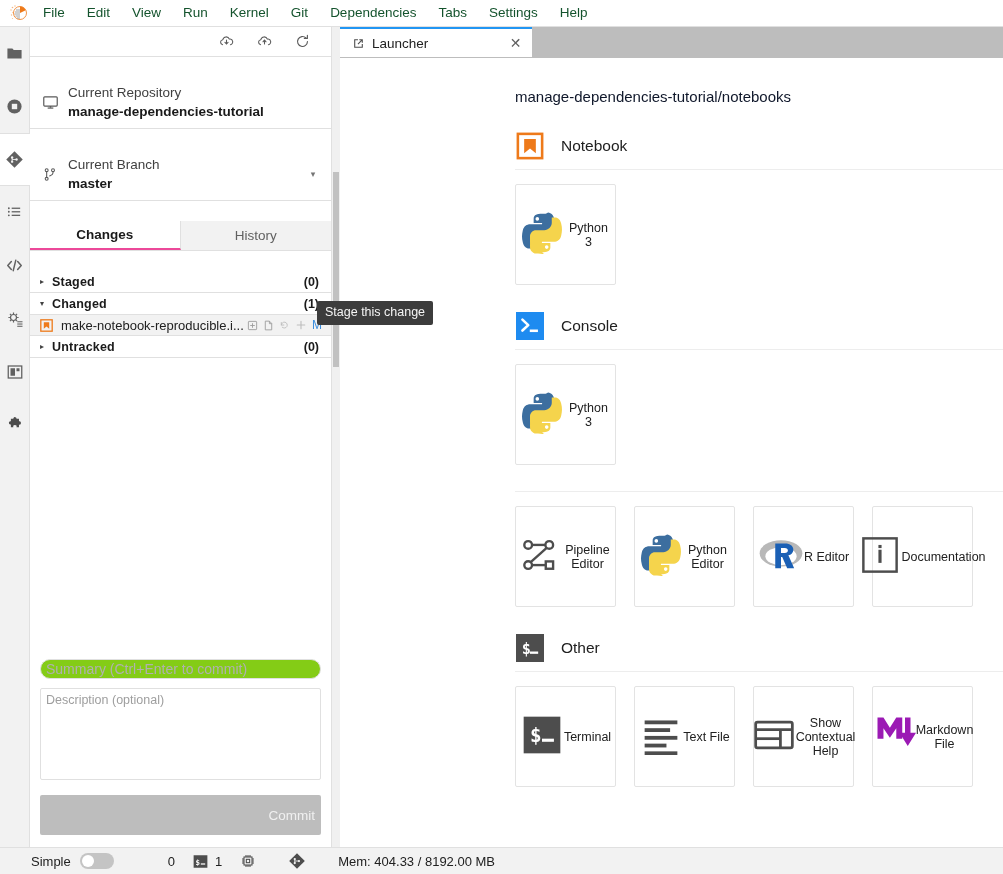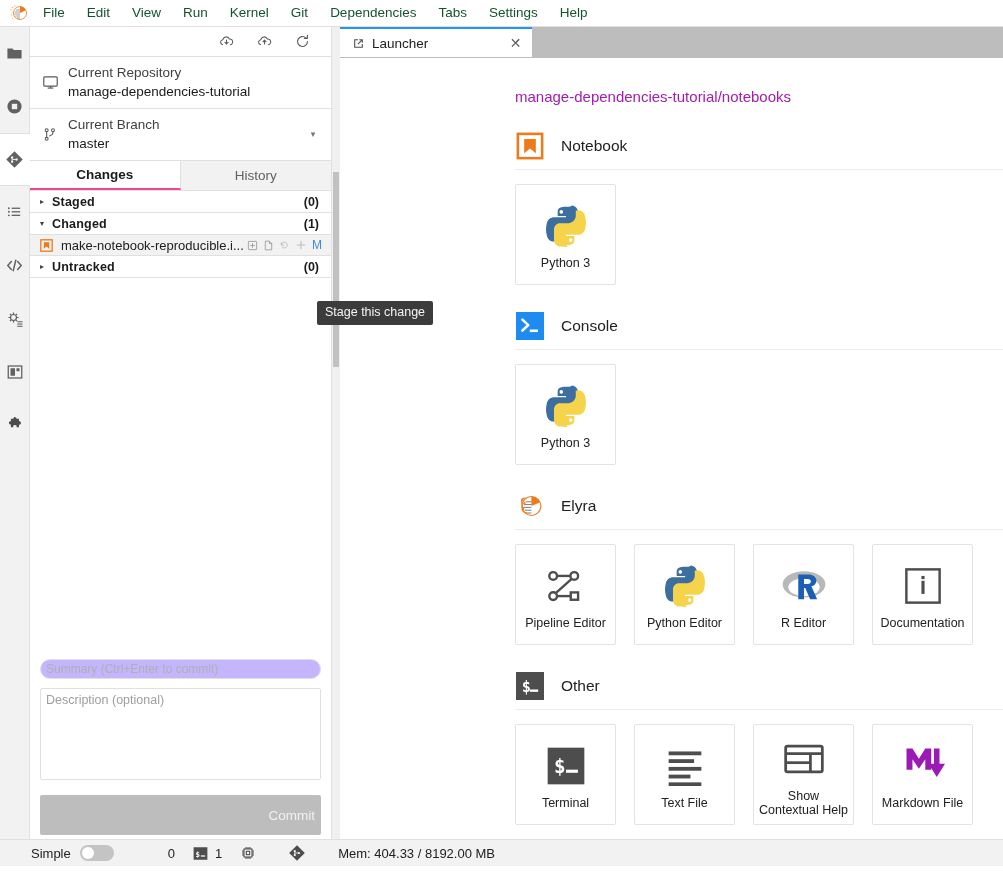--- a/index.html
+++ b/index.html
@@ -37,37 +37,37 @@
     width: 30px; height: 53px; display: flex; align-items: center; justify-content: center;
     cursor: pointer; position: relative;
   }
   .act-btn.active { background: #ffffff; border-top: 1px solid #e0e0e0; border-bottom: 1px solid #e0e0e0; }
   .act-btn svg { display: block; }
 
   
   #gitpanel {
     position: absolute; left: 30px; top: 27px; width: 302px; height: 820px;
     background: #ffffff; display: flex; flex-direction: column;
-    border-right: 1px solid #e0e0e0; overflow: hidden;
+    border-right: 1px solid #e0e0e0; overflow: hidden; gap: 20px;
   }
   #git-toolbar {
     height: 30px; min-height:30px; display: flex; align-items: center; justify-content: flex-end;
     padding-right: 10px; background: #ffffff; border-bottom: 1px solid #e0e0e0;
   }
   .tool-icon { width: 38px; height: 28px; display:flex; align-items:center; justify-content:center; cursor: pointer; }
 
   .git-select-row {
     display: flex; align-items: center; padding: 6px 10px 7px 12px;
     border-bottom: 1px solid #e0e0e0; min-height: 46px;
     cursor: pointer; background: #ffffff;
   }
   .git-select-icon { width: 26px; flex: 0 0 26px; display:flex; align-items:center; justify-content:flex-start; }
   .git-select-text { flex: 1 1 auto; min-width: 0; }
   .git-select-label { font-size: 13.5px; color: #414141; line-height: 19px; }
-  .git-select-value { font-size: 13.5px; color: #1a1a1a; font-weight: normal; line-height: 19px;
+  .git-select-value { font-size: 13.5px; color: #1a1a1a; font-weight: bold; line-height: 19px;
     white-space: nowrap; overflow: hidden; text-overflow: ellipsis; }
   .git-caret { flex: 0 0 16px; color: #757575; font-size: 9px; text-align:center; }
 
   #git-tabs { display: flex; height: 30px; min-height:30px; border-bottom: 1px solid #e0e0e0; }
   .git-tab {
     flex: 1 1 50%; display: flex; align-items: center; justify-content: center;
     font-size: 13.5px; cursor: pointer; background: #f2f2f2; color: #616161;
     border-right: 1px solid #e0e0e0;
   }
   .git-tab:last-child { border-right: none; }
@@ -90,23 +90,23 @@
   .file-type-icon { flex: 0 0 18px; display:flex; align-items:center; }
   .file-name { flex: 1 1 auto; font-size: 13px; color: #212121;
     white-space: nowrap; overflow: hidden; text-overflow: ellipsis; padding-left: 3px; }
   .file-actions { flex: 0 0 auto; display: flex; align-items: center; gap: 1px; }
   .file-act { width: 15px; height: 16px; display:flex; align-items:center; justify-content:center; cursor:pointer; }
   .file-status { width: 16px; text-align: center; font-size: 12px; color: #3a8dde; font-weight: 500; }
 
   
   #commit-box { padding: 8px 10px 12px 10px; background: #ffffff; }
   #summary-input {
-    width: 100%; height: 20px; font-size: 12px; font-family: "Liberation Sans", sans-serif;
+    width: 100%; height: 20px; font-size: 14px; font-family: "Liberation Sans", sans-serif;
     padding: 2px 5px; border: 1px solid #e0e0e0; border-radius: 10px; color: #212121;
-    background: #c4b5fd; outline: none;
+    background: #84cc16; outline: none;
   }
   #summary-input::placeholder { color: #b0b0b0; }
   #desc-input {
     width: 100%; height: 92px; margin-top: 9px; resize: none;
     font-size: 12.5px; font-family: "Liberation Sans", sans-serif; padding: 4px 5px;
     border: 1px solid #e0e0e0; border-radius: 2px; color: #212121; background: #ffffff; outline: none;
   }
   #desc-input::placeholder { color: #9e9e9e; }
   #commit-button {
     width: 100%; height: 40px; margin-top: 11px; border: none; border-radius: 2px;
@@ -141,39 +141,39 @@
   .dock-tab .tab-icon { margin-right: 7px; display: flex; align-items: center; }
   .dock-tab .tab-label { flex: 1 1 auto; font-size: 13.5px; color: #212121; }
   .dock-tab .tab-close { width: 17px; height: 17px; display:flex; align-items:center; justify-content:center;
     color: #616161; font-size: 14px; cursor: pointer; }
 
   #launcher {
     height: 789px; background: #ffffff; padding: 0 0 0 0;
     overflow: hidden; position: relative;
   }
   #launcher-inner { padding: 30px 0 0 175px; }
-  #launcher-cwd { font-size: 15px; color: #a21caf; margin-bottom: 26px; }
+  #launcher-cwd { font-size: 15px; color: #0f172a; margin-bottom: 26px; }
 
   .section-head { display: flex; align-items: center; margin-bottom: 8px; }
   .section-head .sec-ic { width: 30px; height: 30px; margin-right: 16px; display:flex; align-items:center; justify-content:center; }
   .section-head .sec-name { font-size: 15.5px; color: #212121; }
   .section-rule { height: 1px; background: #ededed; width: 645px; margin-bottom: 14px; }
 
   .card-row { display: flex; gap: 18px; margin-bottom: 26px; }
   .launch-card {
     width: 101px; height: 101px; background: #ffffff; border: 1px solid #e3e3e3;
-    border-radius: 2px; display: flex; flex-direction: column;
+    border-radius: 2px; display: flex; flex-direction: row;
     align-items: center; justify-content: center; cursor: pointer; padding: 6px 3px;
   }
   .launch-card .card-ic { height: 52px; display:flex; align-items:center; justify-content:center; margin-bottom: 4px;}
   .launch-card .card-label { font-size: 12.5px; color: #212121; text-align: center; line-height: 14px; }
 
   
   #statusbar {
-    position: absolute; left: 0; bottom: 8px; width: 1003px; height: 27px;
+    position: absolute; left: 0; bottom: 0; width: 1003px; height: 27px;
     background: #f2f2f2; border-top: 1px solid #e0e0e0;
     display: flex; align-items: center; padding-left: 22px; gap: 0;
   }
   .sb-item { display: flex; align-items: center; font-size: 13px; color: #212121; cursor: pointer; }
   .sb-item.pad { padding: 0 9px; }
   #simple-toggle {
     width: 34px; height: 16px; border-radius: 9px; background: #c4c4c4;
     position: relative; margin-left: 9px; cursor: pointer;
   }
   #simple-toggle .knob {
@@ -494,42 +494,20 @@
             <span class="card-ic">
               <svg width="46" height="46" viewBox="0 0 48 48">
                 <path d="M23.8 4c-4.6 0-8.5 1-8.5 5v4.6h8.8v1.2H11.7c-3.6 0-6.7 2.1-7.7 6.3-1.1 4.8-1.2 7.8 0 12.8 .9 3.7 3 6.3 6.6 6.3h3.2v-5.6c0-4.1 3.6-7.7 7.8-7.7h8.7c3.4 0 6.2-2.8 6.2-6.3V9c0-3.4-2.9-5.9-6.2-6.5C28.3 4.2 26 4 23.8 4Zm-4.7 3.4a1.9 1.9 0 1 1 0 3.8 1.9 1.9 0 0 1 0-3.8Z" fill="#3c6e9f"></path>
                 <path d="M24.2 44c4.6 0 8.5-1 8.5-5v-4.6h-8.8v-1.2h12.4c3.6 0 6.7-2.1 7.7-6.3 1.1-4.8 1.2-7.8 0-12.8-.9-3.7-3-6.3-6.6-6.3h-3.2v5.6c0 4.1-3.6 7.7-7.8 7.7h-8.7c-3.4 0-6.2 2.8-6.2 6.3V39c0 3.4 2.9 5.9 6.2 6.5 3.8.3 6.1.5 8.3.5Zm4.7-3.4a1.9 1.9 0 1 1 0-3.8 1.9 1.9 0 0 1 0 3.8Z" fill="#f5d44c"></path>
               </svg>
             </span>
             <span class="card-label">Python 3</span>
           </div>
         </div>
 
-        <div class="section-head">
-          <span class="sec-ic">
-            <svg width="28" height="28" viewBox="0 0 40 40">
-              <circle cx="22" cy="20" r="13.5" fill="#ffffff" stroke="#ee7a1a" stroke-width="1.6"></circle>
-              <path d="M22 20 L22 6.5 A13.5 13.5 0 0 1 34 15 Z" fill="#ee7a1a"></path>
-              <g stroke="#555" stroke-width="1.1">
-                <line x1="14" y1="14" x2="22" y2="14"></line>
-                  <line x1="11.5" y1="18" x2="22" y2="18"></line>
-                <line x1="10.5" y1="22" x2="22" y2="22"></line>
-                  <line x1="12.5" y1="26" x2="22" y2="26"></line>
-                <line x1="16" y1="30" x2="22" y2="30"></line>
-              </g>
-              <g fill="none" stroke="#ee7a1a" stroke-width="1.5">
-                <path d="M14 8.5c-3.5 0-6 2.5-6 5.5s1 5 1 7.5-1 4 1 6 4 2 6 2"></path>
-                <circle cx="9" cy="11" r="1"></circle>
-                  <circle cx="12" cy="16" r="1"></circle>
-                  <circle cx="10" cy="24" r="1"></circle>
-              </g>
-            </svg>
-          </span>
-          <span class="sec-name">Elyra</span>
-        </div>
         <div class="section-rule"></div>
         <div class="card-row">
           <div class="launch-card">
             <span class="card-ic">
               <svg width="44" height="44" viewBox="0 0 48 48">
                 <g fill="none" stroke="#4d4d4d" stroke-width="2.6">
                   <circle cx="10" cy="13" r="4.2"></circle>
                   <circle cx="33" cy="13" r="4.2"></circle>
                   <circle cx="10" cy="35" r="4.2"></circle>
                   <rect x="29.2" y="31" width="8" height="8"></rect>

